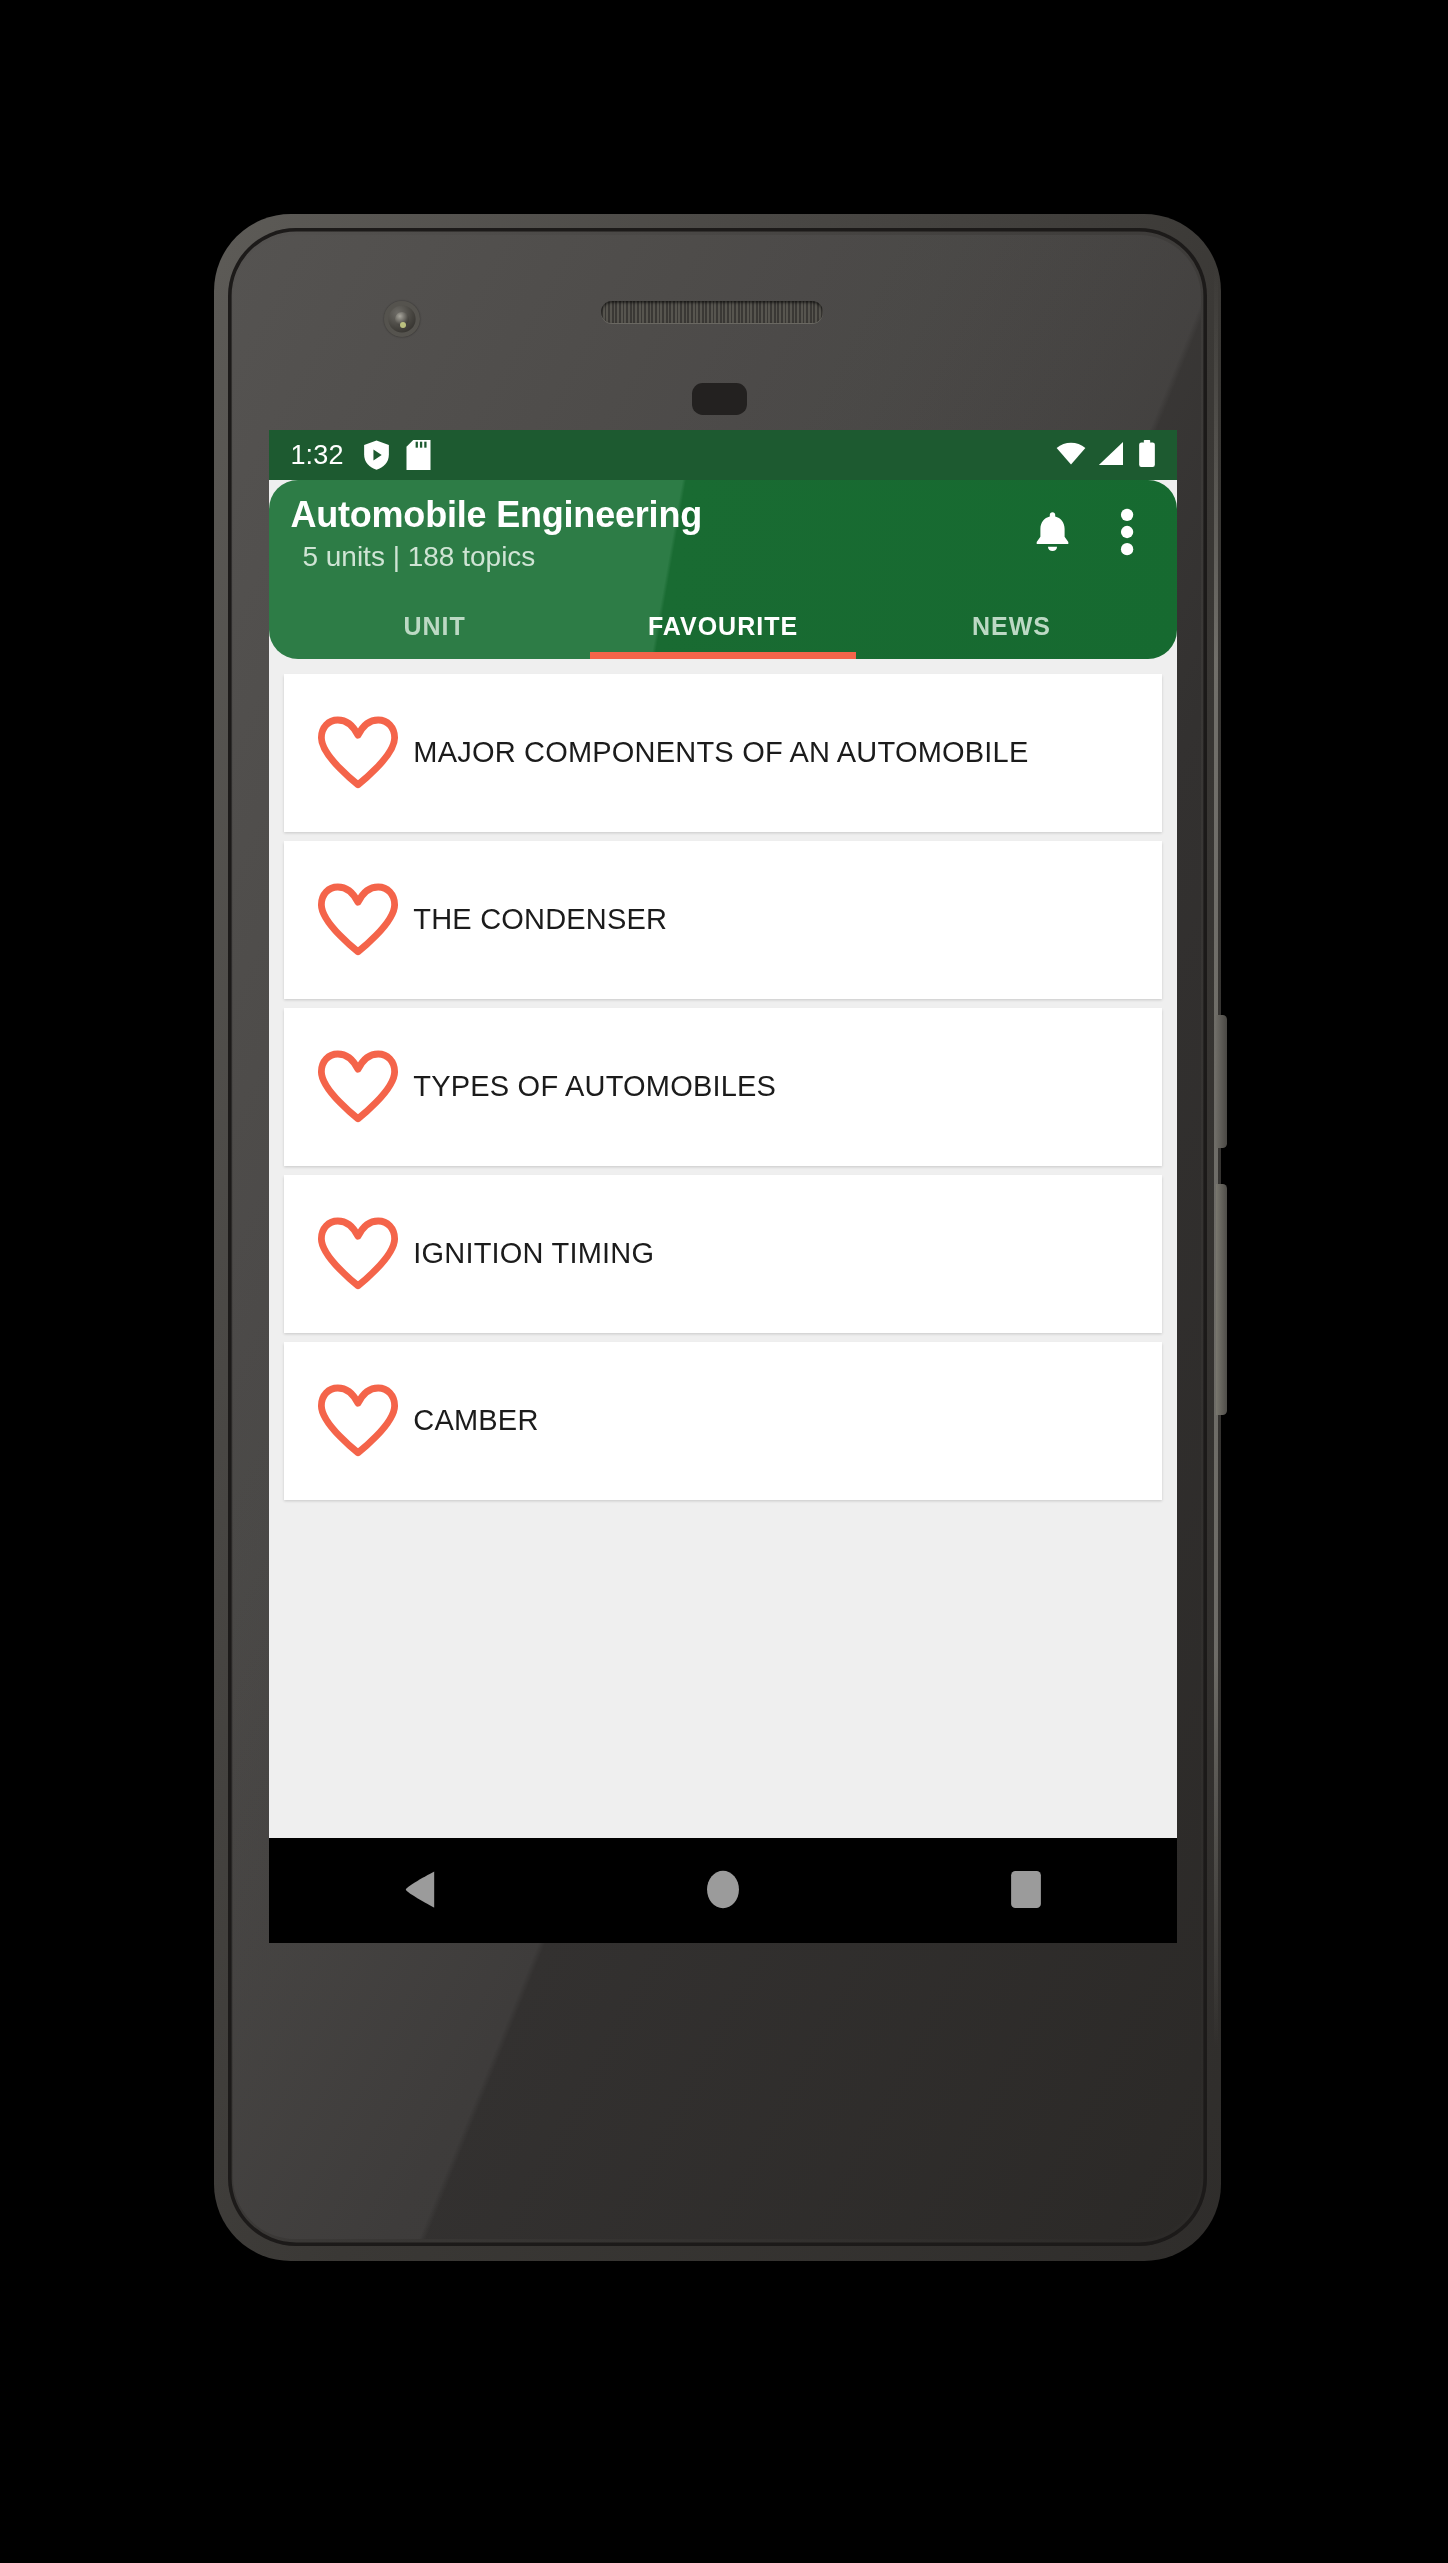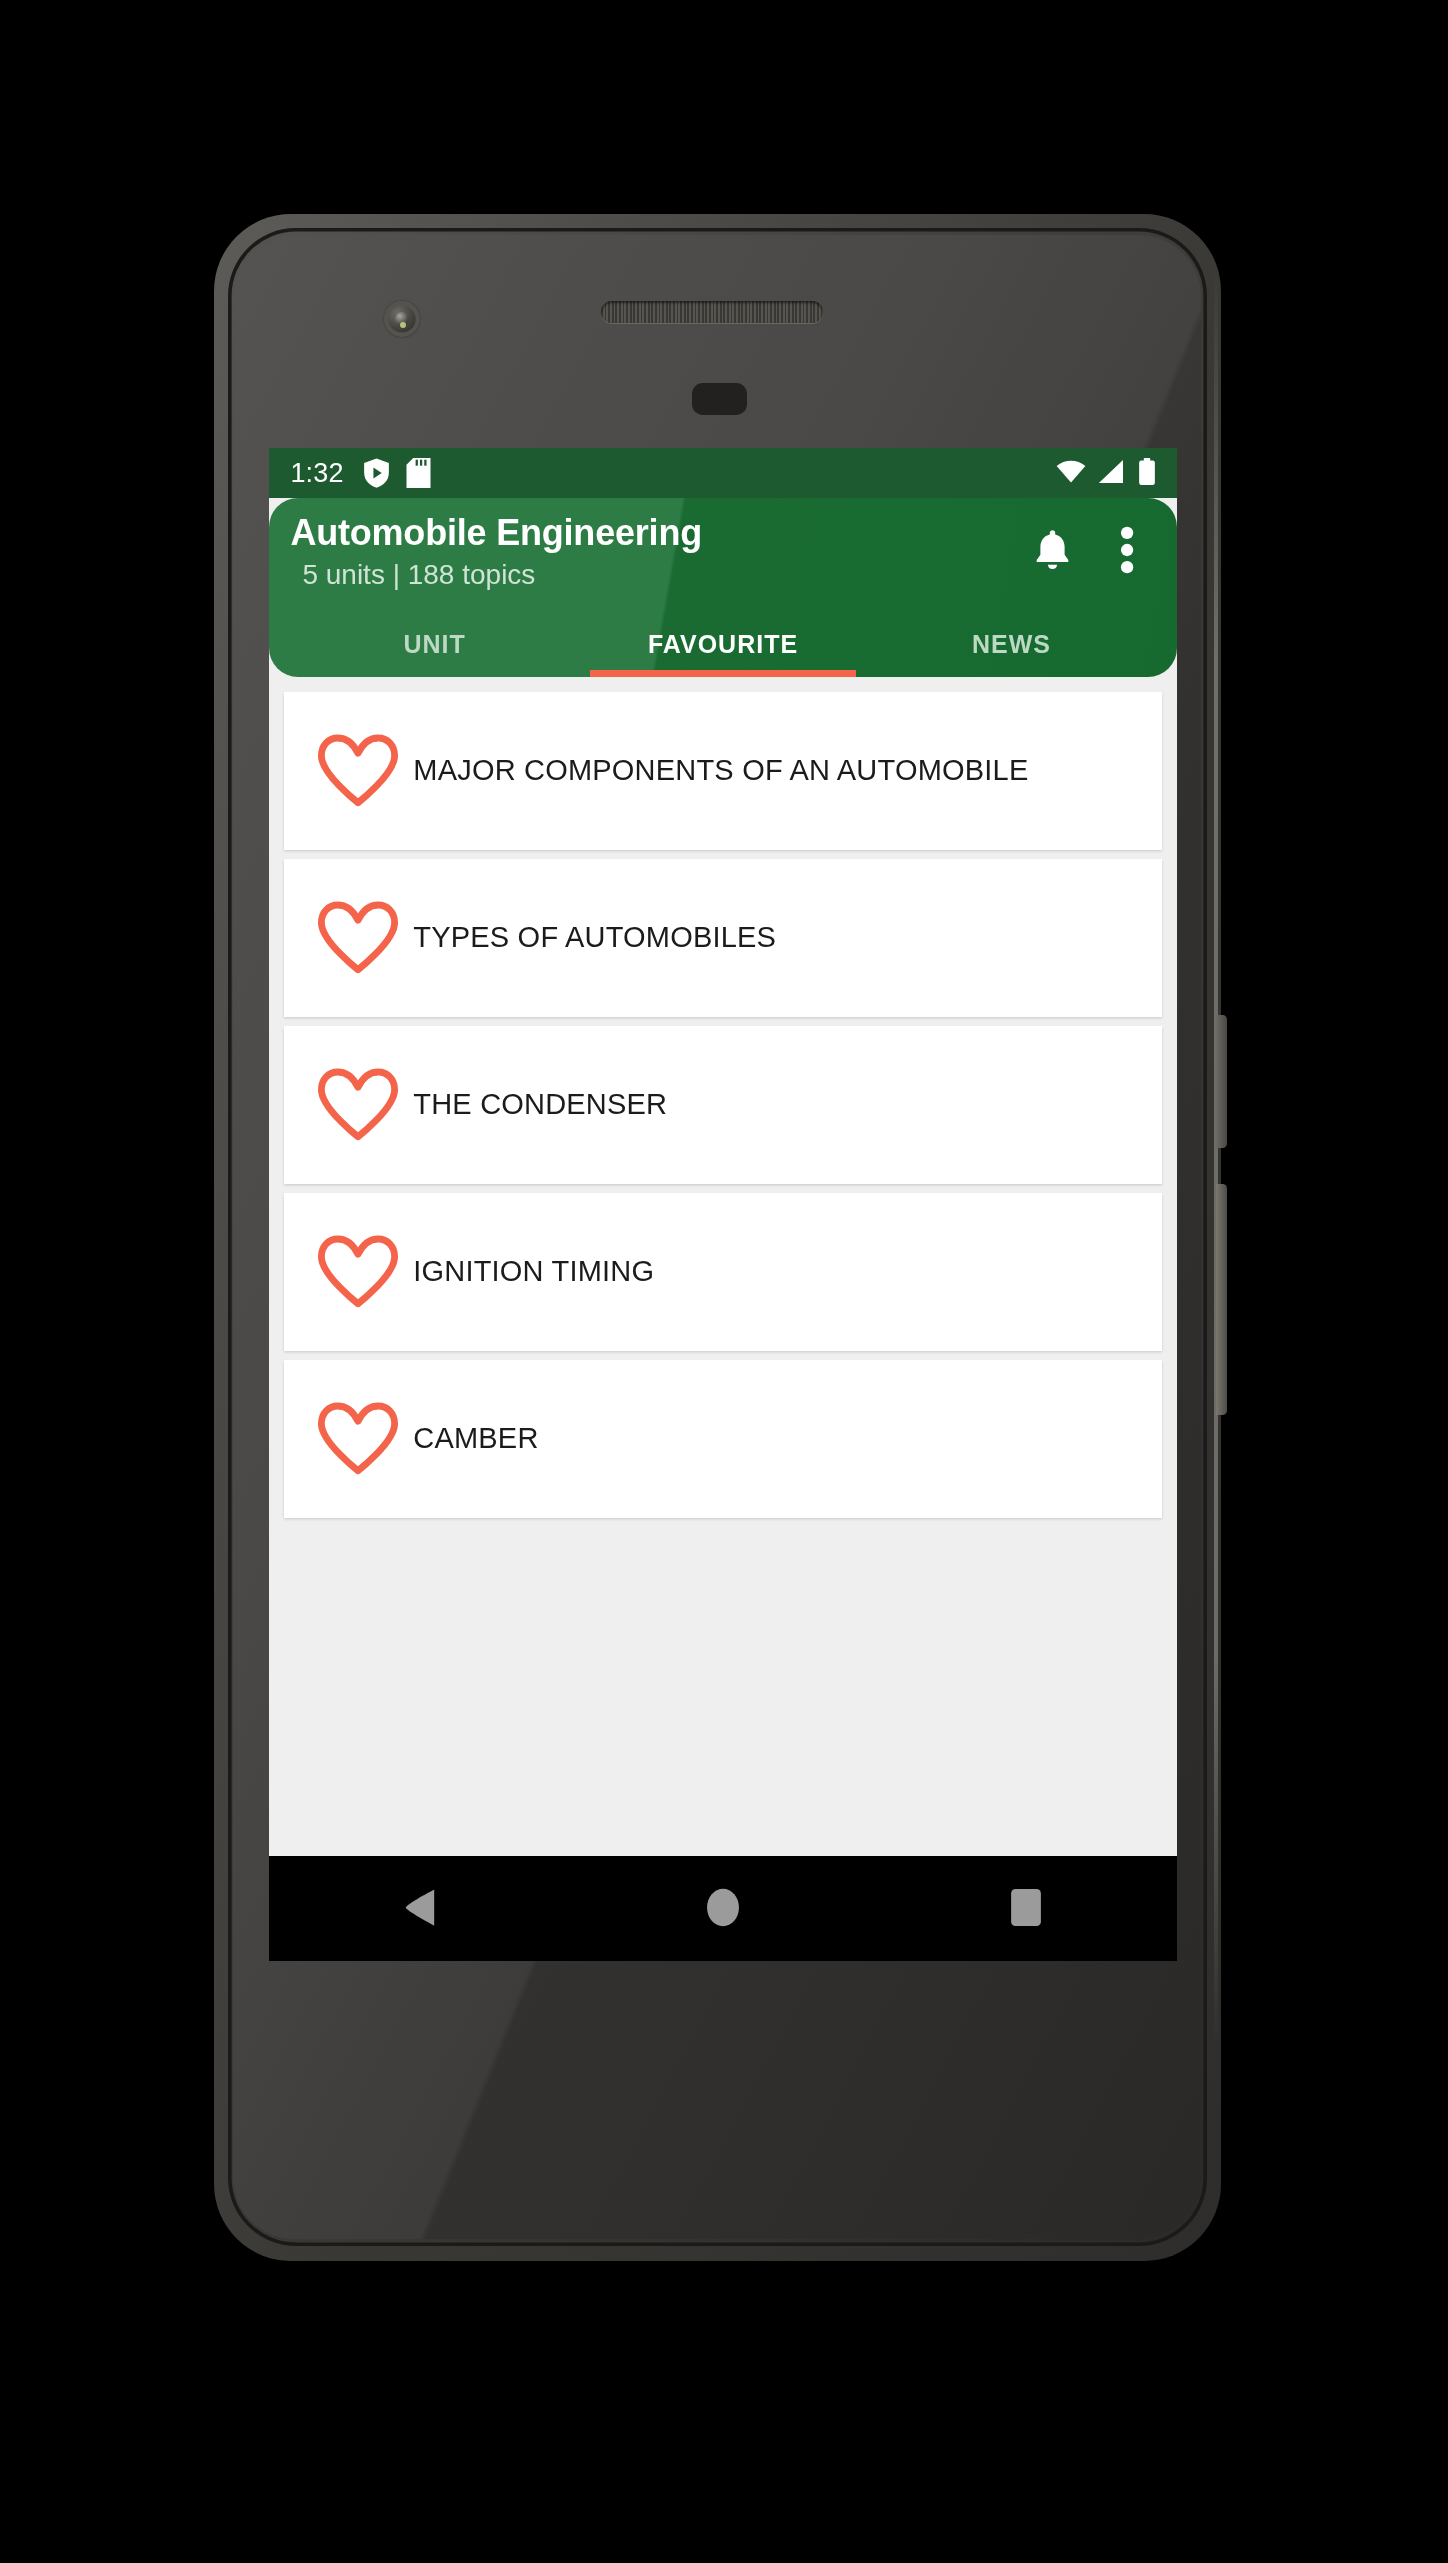--- a/index.html
+++ b/index.html
@@ -87,21 +87,21 @@
   }
   #frame-edge-hi{
     position:absolute; left:1214px; top:267px;
     width:4.4px; height:1780px;
     background:linear-gradient(180deg,rgba(180,178,170,.0),rgba(180,178,170,.45) 22%,rgba(180,178,170,.45) 78%,rgba(180,178,170,0));
   }
 
   
   #screen{
     position:absolute;
-    left:269px; top:448px;
+    left:269px; top:430px;
     width:908px; height:1513px;
     background:#efefef;
     overflow:hidden;
   }
 
   
   #status-bar{
     height:50px; background:#1d5a30;
     display:flex; align-items:center;
     padding:0 21.4px;
@@ -279,30 +279,30 @@
       </span>
       <span class="fav-label">MAJOR COMPONENTS OF AN AUTOMOBILE</span>
     </div>
 
     <div class="fav-card">
       <span class="heart-wrap">
         <svg width="82" height="75" viewBox="0 0 30 27">
           <path d="M15 25.3 C15 25.3 1.6 14.9 1.6 8.1 C1.6 4.2 4.3 1.6 7.6 1.6 C10.4 1.6 13.2 3.5 15 7.2 C16.8 3.5 19.6 1.6 22.4 1.6 C25.7 1.6 28.4 4.2 28.4 8.1 C28.4 14.9 15 25.3 15 25.3 Z" fill="none" stroke="#f4644a" stroke-width="2.5" stroke-linejoin="round" stroke-linecap="round"></path>
         </svg>
       </span>
+      <span class="fav-label">THE CONDENSER</span>
+    </div>
+
+    <div class="fav-card">
+      <span class="heart-wrap">
+        <svg width="82" height="75" viewBox="0 0 30 27">
+          <path d="M15 25.3 C15 25.3 1.6 14.9 1.6 8.1 C1.6 4.2 4.3 1.6 7.6 1.6 C10.4 1.6 13.2 3.5 15 7.2 C16.8 3.5 19.6 1.6 22.4 1.6 C25.7 1.6 28.4 4.2 28.4 8.1 C28.4 14.9 15 25.3 15 25.3 Z" fill="none" stroke="#f4644a" stroke-width="2.5" stroke-linejoin="round" stroke-linecap="round"></path>
+        </svg>
+      </span>
       <span class="fav-label">TYPES OF AUTOMOBILES</span>
-    </div>
-
-    <div class="fav-card">
-      <span class="heart-wrap">
-        <svg width="82" height="75" viewBox="0 0 30 27">
-          <path d="M15 25.3 C15 25.3 1.6 14.9 1.6 8.1 C1.6 4.2 4.3 1.6 7.6 1.6 C10.4 1.6 13.2 3.5 15 7.2 C16.8 3.5 19.6 1.6 22.4 1.6 C25.7 1.6 28.4 4.2 28.4 8.1 C28.4 14.9 15 25.3 15 25.3 Z" fill="none" stroke="#f4644a" stroke-width="2.5" stroke-linejoin="round" stroke-linecap="round"></path>
-        </svg>
-      </span>
-      <span class="fav-label">THE CONDENSER</span>
     </div>
 
     <div class="fav-card">
       <span class="heart-wrap">
         <svg width="82" height="75" viewBox="0 0 30 27">
           <path d="M15 25.3 C15 25.3 1.6 14.9 1.6 8.1 C1.6 4.2 4.3 1.6 7.6 1.6 C10.4 1.6 13.2 3.5 15 7.2 C16.8 3.5 19.6 1.6 22.4 1.6 C25.7 1.6 28.4 4.2 28.4 8.1 C28.4 14.9 15 25.3 15 25.3 Z" fill="none" stroke="#f4644a" stroke-width="2.5" stroke-linejoin="round" stroke-linecap="round"></path>
         </svg>
       </span>
       <span class="fav-label">IGNITION TIMING</span>
     </div>

